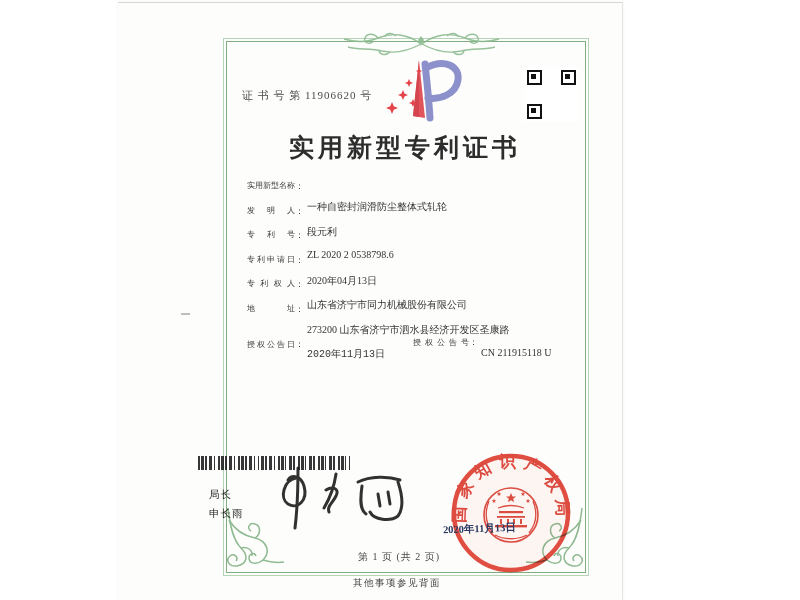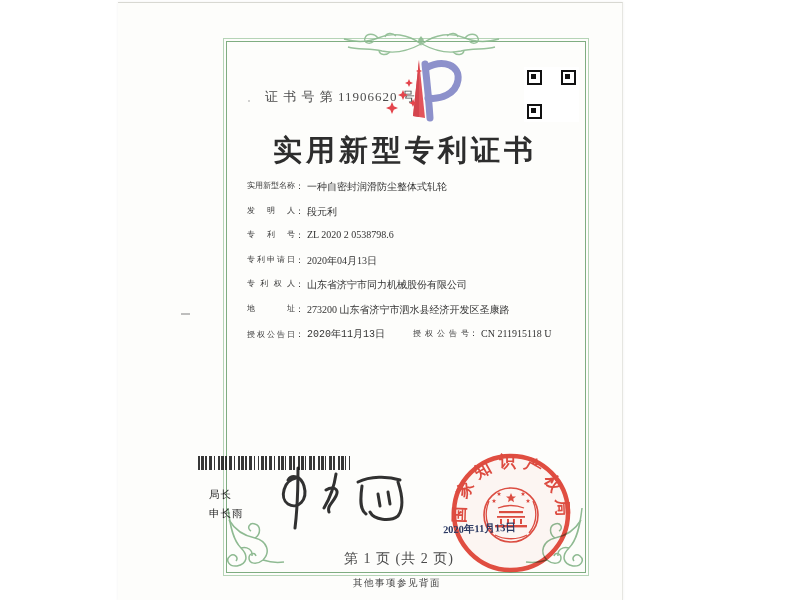--- a/index.html
+++ b/index.html
@@ -9,52 +9,52 @@
   .paper{position:absolute;left:118px;top:2px;width:504px;height:598px;
          background:#fdfdfb;border-top:1px solid #d8d8d2;border-right:1px solid #e6e6e1;
          box-shadow:0 0 3px rgba(0,0,0,0.06);}
   
   .frame{position:absolute;left:226px;top:41px;width:358px;height:530px;
          border:1.6px solid #7fad81;}
   .frame::before{content:"";position:absolute;inset:-4px;border:1px solid #b5d4b6;}
   
   .orn{position:absolute;pointer-events:none;}
   
-  .certno{position:absolute;left:242px;top:88px;font-size:13px;letter-spacing:1px;color:#4c4c4c;margin-left:23px;}
+  .certno{position:absolute;left:242px;top:88px;font-size:11px;letter-spacing:1px;color:#4c4c4c;}
   
   .title{position:absolute;left:226px;top:131px;width:358px;text-align:center;
-         font-size:29px;font-weight:bold;letter-spacing:4px;color:#2d2d2d;}
+         font-size:25px;font-weight:bold;letter-spacing:4px;color:#2d2d2d;}
   
   .fields{position:absolute;left:247px;top:180px;width:340px;}
   .frow{height:24.5px;display:flex;align-items:flex-start;white-space:nowrap;}
   .flabel{display:inline-block;width:48px;font-size:8px;color:#3c3c3c;
           text-align:justify;text-align-last:justify;}
   .colon{font-size:9px;color:#3c3c3c;margin-right:3px;}
-  .fvalue{font-size:10px;color:#333;}
+  .fvalue{font-size:10px;color:#333;margin-top:20px;}
   .pair1{display:flex;align-items:center;width:166px;font-family:Liberation Mono, monospace;}
   .pair2{display:flex;align-items:center;}
   .pair2 .flabel{width:56px;}
   
   .paras{position:absolute;left:241px;top:356px;width:349px;font-size:9.2px;
          line-height:11.8px;text-align:justify;color:#3a3a3a;}
   .paras p{margin:0;text-indent:2em;}
   
   .barcode{position:absolute;left:198px;top:456px;width:152px;height:14px;opacity:.88;
     background:repeating-linear-gradient(90deg,#1c1c1c 0 1.5px,#fff 1.5px 3px,#1c1c1c 3px 6px,
       #fff 6px 7px,#1c1c1c 7px 8.5px,#fff 8.5px 11px,#1c1c1c 11px 14px,#fff 14px 15.5px,
       #1c1c1c 15.5px 17px,#fff 17px 20px);}
   .director{position:absolute;left:200px;font-size:10.5px;letter-spacing:1px;color:#222;margin-left:9px;}
   .sig{position:absolute;left:262px;top:464px;}
   
   .seal{position:absolute;left:449px;top:451px;width:124px;height:124px;
         mix-blend-mode:multiply;opacity:.95;}
   .sealdate{position:absolute;left:443px;top:522px;font-size:10.5px;font-weight:bold;
         color:#2c3a63;transform:rotate(-2deg);letter-spacing:0;}
   .pagefoot{position:absolute;left:226px;top:550px;width:346px;text-align:center;
-        font-size:14px;letter-spacing:1px;color:#4a4a4a;}
+        font-size:10px;letter-spacing:1px;color:#4a4a4a;}
   .backnote{position:absolute;left:322px;top:577px;width:150px;text-align:center;
         font-size:9.5px;letter-spacing:1.5px;color:#3e3e3e;}
   
   .qr{position:absolute;left:527px;top:70px;width:49px;height:49px;background:
       conic-gradient(#111 25%,#fff 0 50%,#111 0 75%,#fff 0) 0 0/6px 6px,
       conic-gradient(#111 25%,#fff 0 50%,#111 0 75%,#fff 0) 2px 1px/9px 9px;
       background-color:#fff;background-blend-mode:lighten;outline:3px solid #fff;}
   .qf{position:absolute;width:11px;height:11px;border:2px solid #111;background:#fff;}
   .qf::after{content:"";position:absolute;left:2px;top:2px;width:5px;height:5px;background:#111;}
   .qf.tl{left:0;top:0}.qf.tr{right:0;top:0}.qf.bl{left:0;bottom:0}

